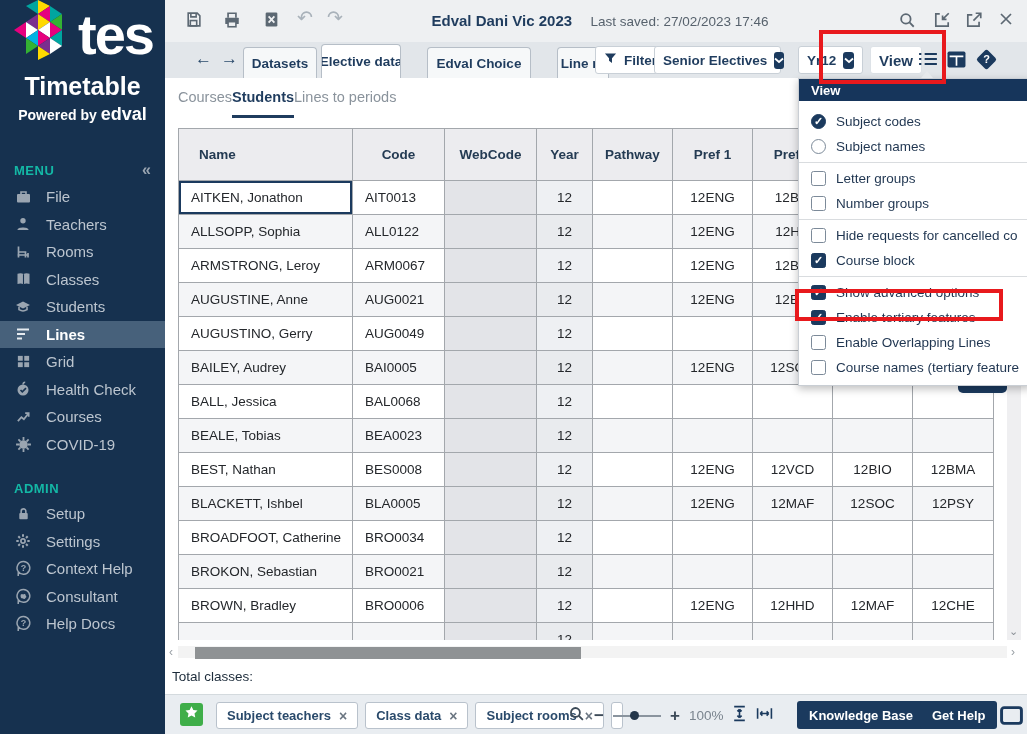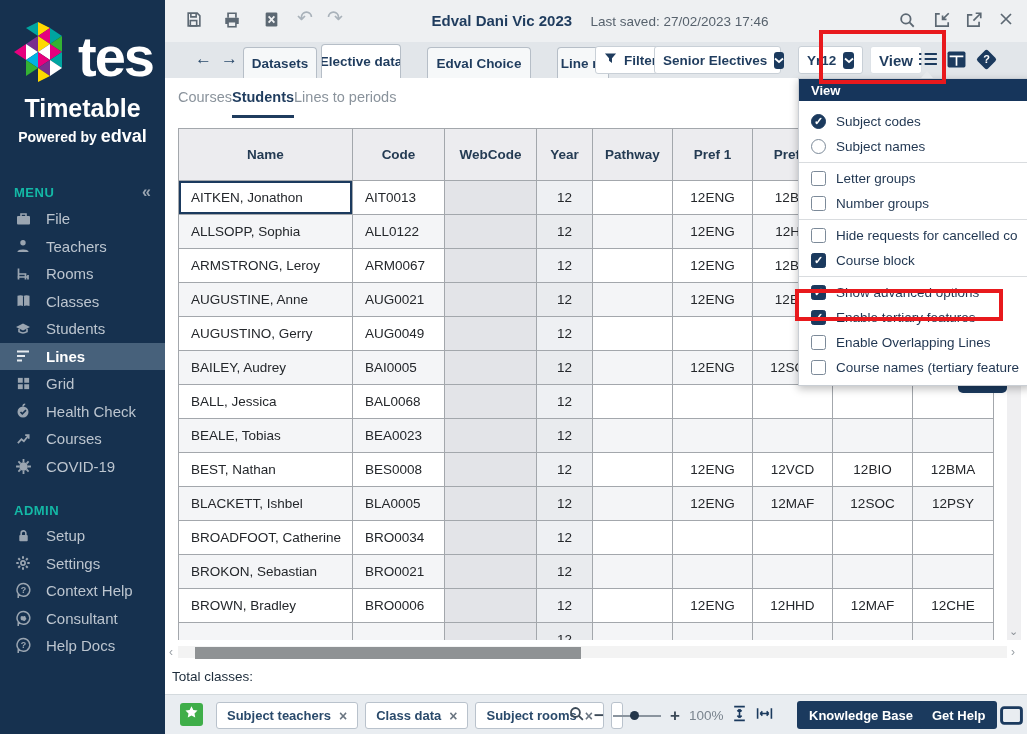--- a/index.html
+++ b/index.html
@@ -2,21 +2,21 @@
 <html><head>
 <meta charset="utf-8">
 <style>
   * { box-sizing: border-box; margin: 0; padding: 0; }
   html,body { width:1027px; height:734px; overflow:hidden; }
   body { font-family:"Liberation Sans", sans-serif; position:relative; background:#fff; }
   .abs { position:absolute; }
 
   
   #sidebar { position:absolute; left:0; top:0; width:165px; height:734px; background:#16314f; color:#bcc5cf; z-index:30; }
-  #logo-row { display:flex; align-items:center; justify-content:center; gap:4px; padding-top:22px; }
+  #logo-row { display:flex; align-items:center; justify-content:center; gap:4px; }
   #logo-word { color:#fff; font-size:56px; font-weight:bold; letter-spacing:-2px; line-height:0.9; }
   #product-name { text-align:center; color:#fff; font-size:25px; font-weight:bold; margin-top:2px; }
   #powered { text-align:center; color:#fff; font-size:14px; font-weight:bold; margin-top:3px; }
   #powered b { font-size:18px; }
   #menu-head { display:flex; justify-content:space-between; align-items:center; padding:0 14px; margin-top:32px; height:26px; }
   #menu-label, #admin-label { color:#14b8a6; font-weight:bold; font-size:13px; letter-spacing:0.5px; }
   #collapse { color:#9aa5b1; font-size:16px; font-weight:bold; cursor:pointer; }
   .side-item { display:flex; align-items:center; height:27.5px; padding-left:14px; font-size:15px; color:#bcc5cf; cursor:pointer; }
   .side-item .ic { width:18px; height:18px; margin-right:14px; color:#9aa5b1; display:inline-flex; align-items:center; justify-content:center; }
   .side-item.active { background:#47617b; color:#ffffff; font-weight:bold; }
@@ -48,21 +48,21 @@
   #content { position:relative; height:567px; background:#fff; }
   #subtabs { display:flex; padding-left:13px; height:40px; align-items:center; }
   .subtab { font-size:14.5px; color:#8a939c; height:40px; display:flex; align-items:center; border-bottom:3px solid transparent; cursor:pointer; }
   .subtab.active { color:#1f3c5e; font-weight:bold; border-bottom-color:#1f3c5e; }
 
   
   #tablebox { position:absolute; left:13px; top:50px; width:816px; height:512px; overflow:hidden; }
   table { border-collapse:collapse; table-layout:fixed; }
   th, td { border:1px solid #a3a7ac; overflow:hidden; white-space:nowrap; }
   th { height:52px; background:#ececef; color:#243b53; font-size:13.5px; font-weight:bold; }
-  th.left { text-align:center; padding-left:0; }
+  th.left { text-align:left; padding-left:20px; }
   td { height:34px; font-size:13.5px; color:#24272b; background:#fff; }
   tr.alt td { background:#f4f5f7; }
   td.left { padding-left:12px; text-align:left; }
   td.center { text-align:center; }
   td.webcode { background:#e3e4e8 !important; }
   td.year { background:#eef0f3; text-align:center; }
   tr.alt td.year { background:#e9ebee; }
   td.selcell { box-shadow:inset 0 0 0 2px #1b3a5e; background:#fff !important; }
   #vstrip { position:absolute; left:842px; top:50px; width:14px; height:512px; background:#efeff1; }
   #vstrip .chev { position:absolute; bottom:2px; left:2px; color:#8a8f95; font-size:11px; }

